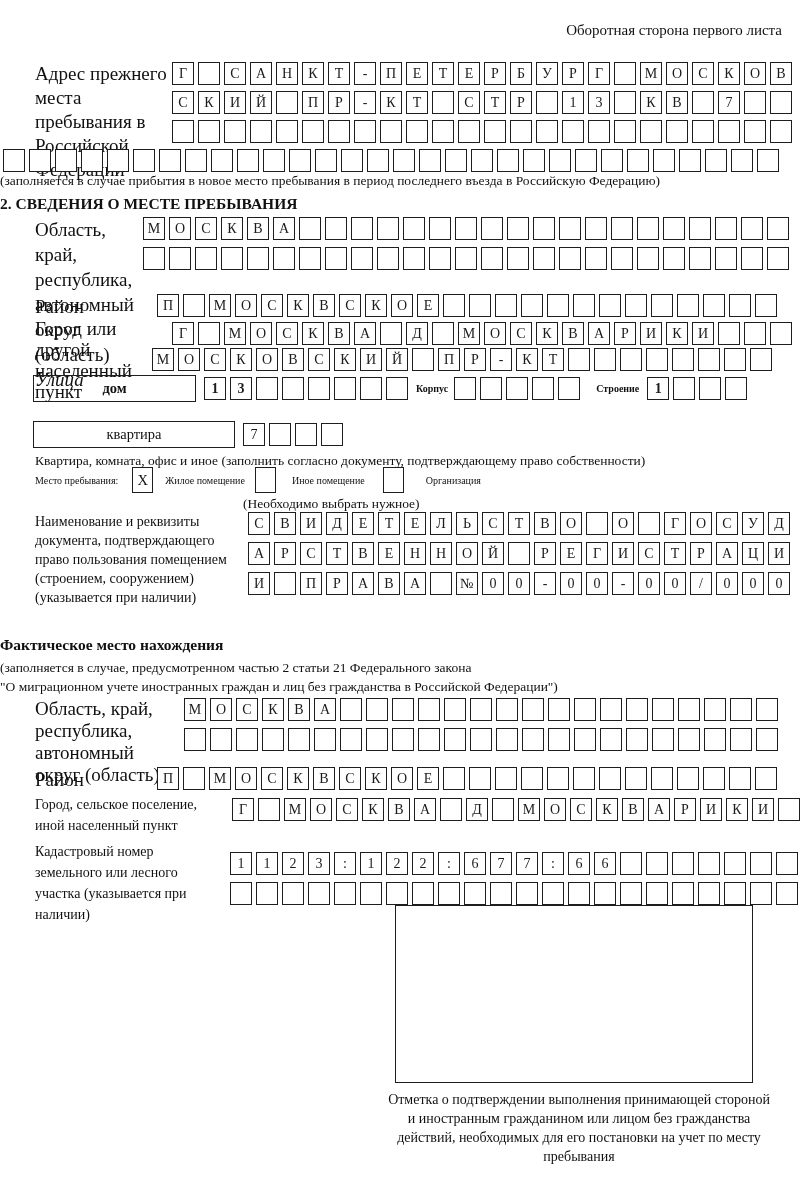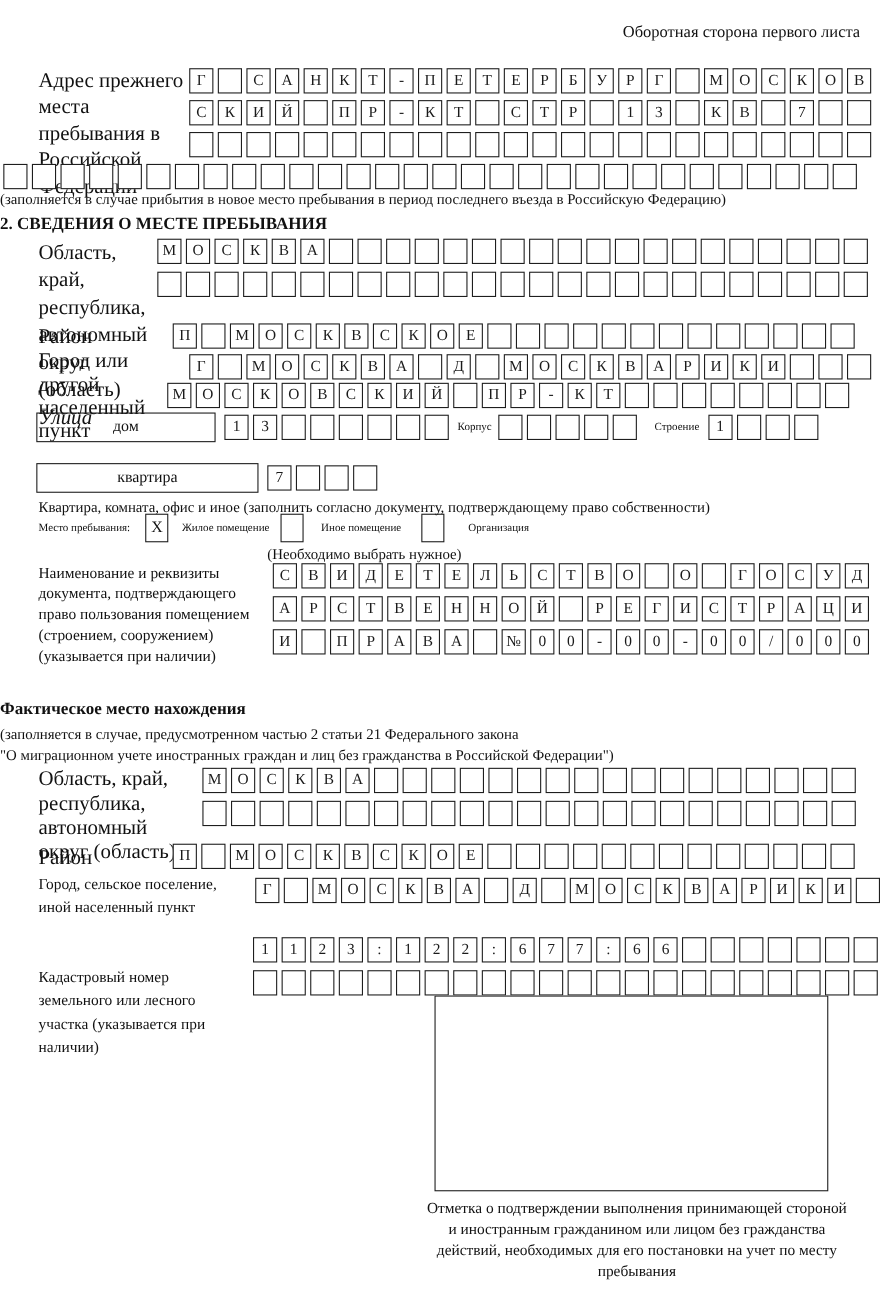--- a/index.html
+++ b/index.html
@@ -278,21 +278,21 @@
       <span class="cell"></span>
       <span class="cell"></span>
       <span class="cell"></span>
       <span class="cell"></span>
       <span class="cell"></span>
       <span class="cell"></span>
       <span class="cell"></span>
       <span class="cell"></span>
     </div>
 
-  <div class="row" style="left:33px;top:375px;">
+  <div class="row" style="left:33px;top:375px;font-weight:bold;">
     <span class="widebox" style="width:163px;">дом</span>
     <span class="cellrow inline" style="margin-left:8px;">
         <span class="cell">1</span>
         <span class="cell">3</span>
         <span class="cell"></span>
         <span class="cell"></span>
         <span class="cell"></span>
         <span class="cell"></span>
         <span class="cell"></span>
         <span class="cell"></span>
@@ -510,21 +510,21 @@
       <span class="cell">К</span>
       <span class="cell">В</span>
       <span class="cell">А</span>
       <span class="cell">Р</span>
       <span class="cell">И</span>
       <span class="cell">К</span>
       <span class="cell">И</span>
       <span class="cell"></span>
     </div>
 
-  <div class="lbl" style="left:35px;top:841px;width:165px;line-height:21px;font-size:14px;margin-top:38px;">Кадастровый номер земельного или лесного участка (указывается при наличии)</div>
+  <div class="lbl" style="left:35px;top:841px;width:165px;line-height:21px;font-size:14px;">Кадастровый номер земельного или лесного участка (указывается при наличии)</div>
   <div class="cellrow" style="left:230px;top:852px;">
       <span class="cell">1</span>
       <span class="cell">1</span>
       <span class="cell">2</span>
       <span class="cell">3</span>
       <span class="cell">:</span>
       <span class="cell">1</span>
       <span class="cell">2</span>
       <span class="cell">2</span>
       <span class="cell">:</span>

